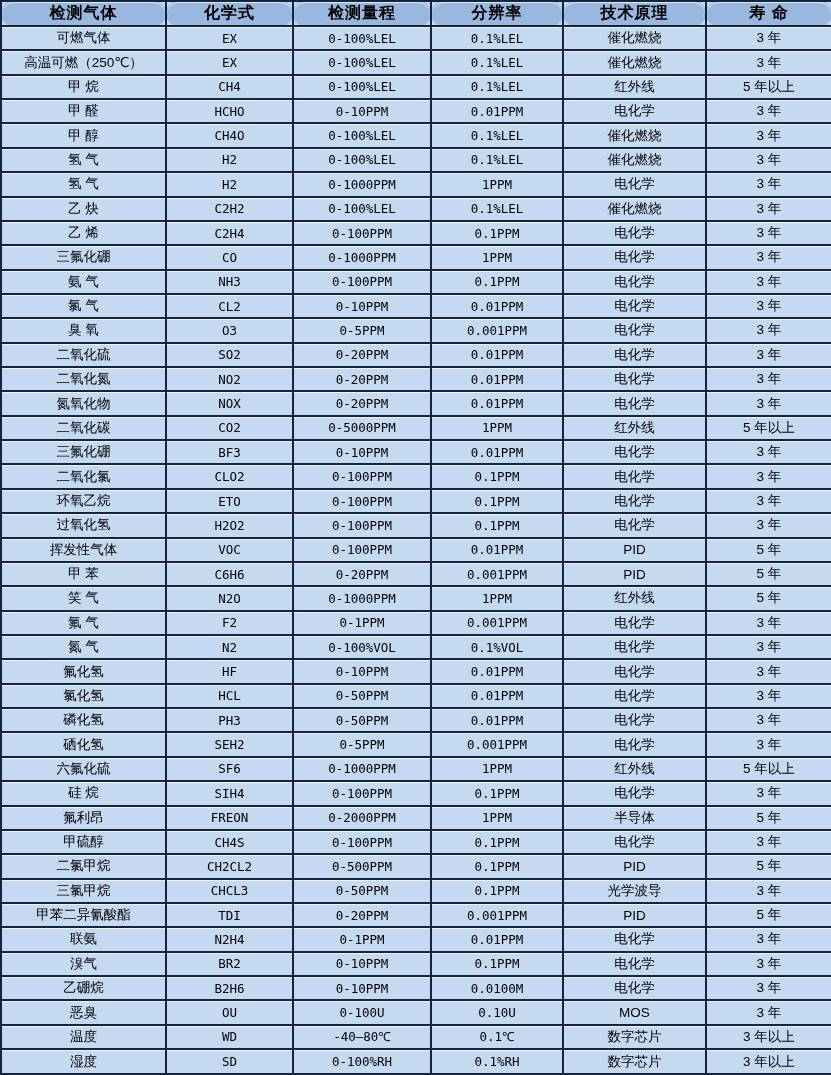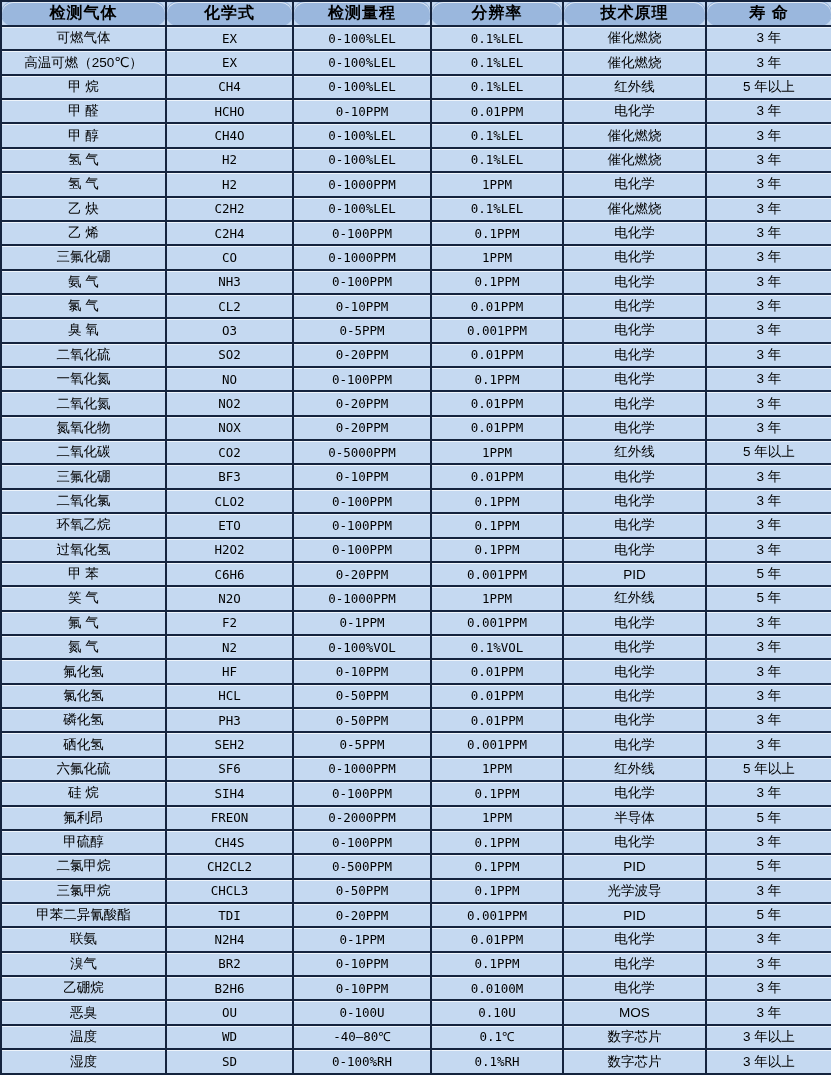--- a/index.html
+++ b/index.html
@@ -177,28 +177,20 @@
   </tr>
       <tr>
     <td>二氧化硫</td>
     <td class="mono">SO2</td>
     <td class="mono">0-20PPM</td>
     <td class="mono">0.01PPM</td>
     <td>电化学</td>
     <td>3 年</td>
   </tr>
       <tr>
-    <td>一氧化氮</td>
-    <td class="mono">NO</td>
-    <td class="mono">0-100PPM</td>
-    <td class="mono">0.1PPM</td>
-    <td>电化学</td>
-    <td>3 年</td>
-  </tr>
-      <tr>
     <td>二氧化氮</td>
     <td class="mono">NO2</td>
     <td class="mono">0-20PPM</td>
     <td class="mono">0.01PPM</td>
     <td>电化学</td>
     <td>3 年</td>
   </tr>
       <tr>
     <td>氮氧化物</td>
     <td class="mono">NOX</td>
@@ -239,20 +231,28 @@
     <td>电化学</td>
     <td>3 年</td>
   </tr>
       <tr>
     <td>过氧化氢</td>
     <td class="mono">H2O2</td>
     <td class="mono">0-100PPM</td>
     <td class="mono">0.1PPM</td>
     <td>电化学</td>
     <td>3 年</td>
+  </tr>
+      <tr>
+    <td>挥发性气体</td>
+    <td class="mono">VOC</td>
+    <td class="mono">0-100PPM</td>
+    <td class="mono">0.01PPM</td>
+    <td>PID</td>
+    <td>5 年</td>
   </tr>
       <tr>
     <td>甲 苯</td>
     <td class="mono">C6H6</td>
     <td class="mono">0-20PPM</td>
     <td class="mono">0.001PPM</td>
     <td>PID</td>
     <td>5 年</td>
   </tr>
       <tr>

